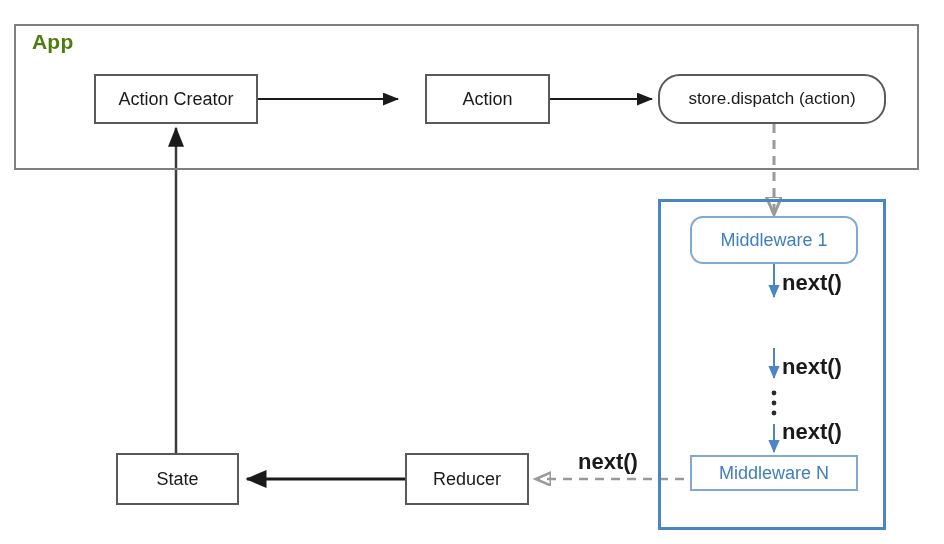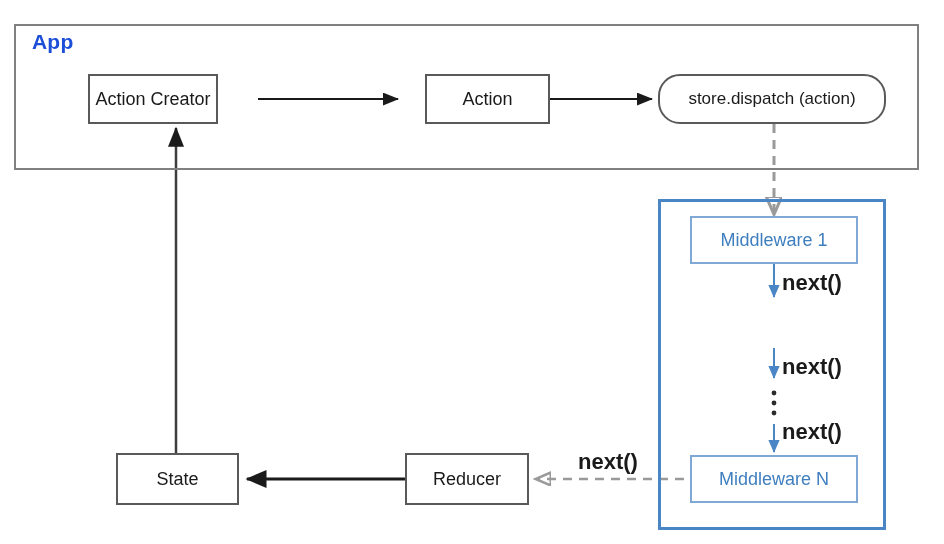--- a/index.html
+++ b/index.html
@@ -35,21 +35,21 @@
     border: 2px solid #808080;
     box-sizing: border-box;
     background: transparent;
   }
   .app-label {
     position: absolute;
     left: 32px;
     top: 30px;
     font-size: 21px;
     font-weight: 700;
-    color: #1d4ed8;
+    color: #4d7c0f;
     letter-spacing: 0.2px;
   }
   .mw-container {
     position: absolute;
     left: 658px;
     top: 199px;
     width: 228px;
     height: 331px;
     border: 3px solid #4a86c5;
     box-sizing: border-box;
@@ -62,42 +62,42 @@
     border: 2px solid #595959;
     background: #ffffff;
     display: flex;
     align-items: center;
     justify-content: center;
     color: #1a1a1a;
     font-size: 18px;
     font-weight: 400;
     white-space: nowrap;
   }
-  #node-action-creator { left: 88px;  top: 74px;  width: 130px; height: 50px; }
+  #node-action-creator { left: 94px;  top: 74px;  width: 164px; height: 50px; }
   #node-action         { left: 405px; top: 74px;  width: 125px; height: 50px; margin-left: 20px; }
   #node-dispatch       { left: 658px; top: 74px;  width: 228px; height: 50px; font-size: 17px; border-radius: 22px; }
   #node-state          { left: 116px; top: 453px; width: 123px; height: 52px; }
   #node-reducer        { left: 405px; top: 453px; width: 124px; height: 52px; }
   
   .mw-node {
     position: absolute;
     box-sizing: border-box;
     border: 2px solid #7fa9d4;
     background: #ffffff;
     display: flex;
     align-items: center;
     justify-content: center;
     color: #3f7fbf;
     font-size: 18px;
     font-weight: 400;
     white-space: nowrap;
   }
-  #mw-1 { left: 690px; top: 216px; width: 168px; height: 48px; }
+  #mw-1 { left: 690px; top: 216px; width: 168px; height: 48px; border-radius: 13px; }
   #mw-2 { left: 690px; top: 300px; width: 168px; height: 48px; }
-  #mw-n { left: 690px; top: 455px; width: 168px; height: 48px; }
+  #mw-n { left: 690px; top: 455px; width: 168px; height: 36px; }
   
   .edge-label {
     position: absolute;
     font-size: 22px;
     font-weight: 700;
     color: #1a1a1a;
     white-space: nowrap;
   }
   #lbl-next-1 { left: 782px; top: 270px; }
   #lbl-next-2 { left: 782px; top: 354px; }

